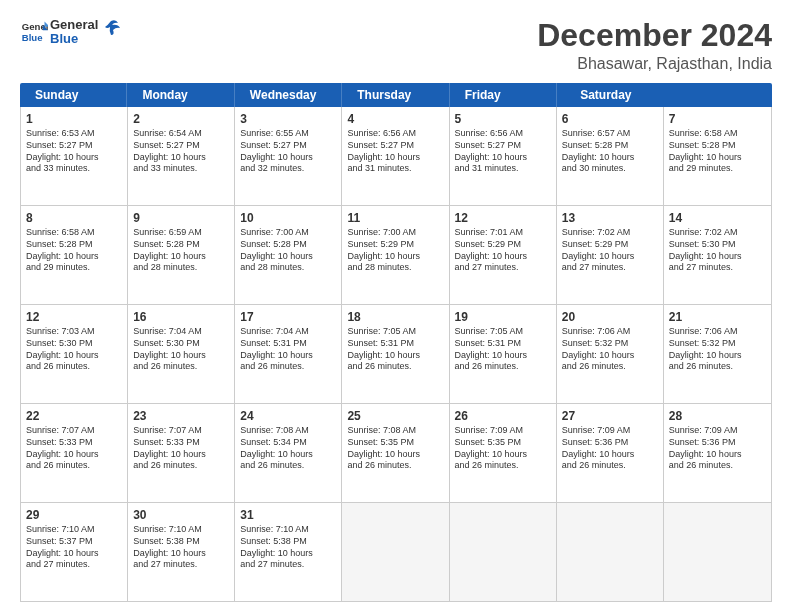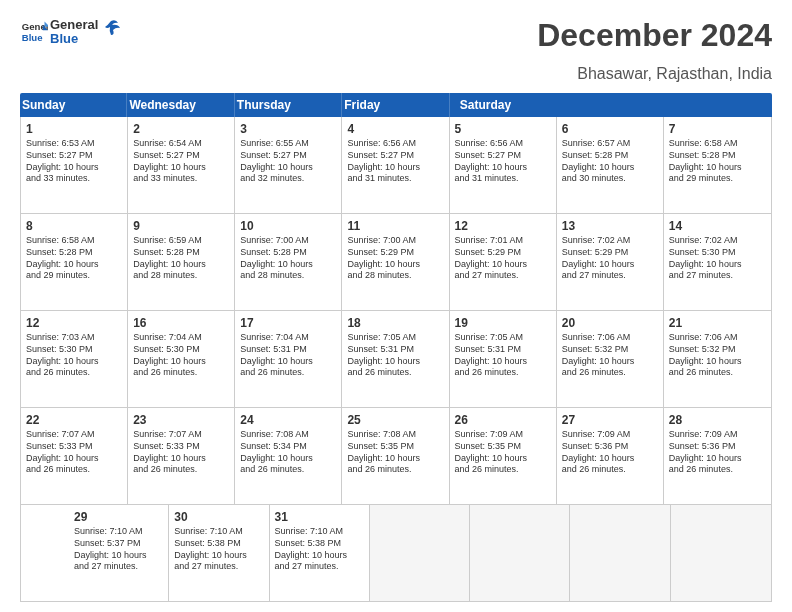--- a/index.html
+++ b/index.html
@@ -38,56 +38,56 @@
     }
     .main-title {
       font-size: 32px;
       font-weight: bold;
       color: #404040;
       line-height: 1.1;
     }
     .subtitle {
       font-size: 16px;
       color: #555;
-      margin-top: 12px;
+      margin-top: 2px;
     }
     .calendar {
       flex: 1;
       display: flex;
       flex-direction: column;
     }
     .cal-header {
       display: grid;
       grid-template-columns: repeat(7, 1fr);
       background: #1a5fb4;
       border-radius: 2px 2px 0 0;
     }
     .cal-header-cell {
       color: #fff;
       font-weight: bold;
       font-size: 12px;
-      padding: 5px 2px;
+      padding: 5px 15px;
       text-align: left;
       border-right: 1px solid rgba(255,255,255,0.2);
     }
     .cal-header-cell:last-child { border-right: none; margin-left: 8px; }
     .cal-body {
       display: flex;
       flex-direction: column;
       flex: 1;
       border: 1px solid #ccc;
       border-top: none;
     }
     .cal-week {
       display: grid;
       grid-template-columns: repeat(7, 1fr);
       flex: 1;
       border-bottom: 1px solid #ccc;
     }
-    .cal-week:last-child { border-bottom: none; margin-left: 48px; }
+    .cal-week:last-child { border-bottom: none; }
     .cal-cell {
       padding: 4px 5px;
       border-right: 1px solid #ccc;
       font-size: 9.5px;
       color: #333;
       line-height: 1.35;
       vertical-align: top;
       background: #fff;
     }
     .cal-cell:last-child { border-right: none; }
@@ -125,20 +125,21 @@
     </div>
     <div class="title-block">
       <div class="main-title">December 2024</div>
       <div class="subtitle">Bhasawar, Rajasthan, India</div>
     </div>
   </div>
 
   <div class="calendar">
     <div class="cal-header">
       <div class="cal-header-cell">Sunday</div>
+      <div class="cal-header-cell">Monday</div>
       <div class="cal-header-cell">Wednesday</div>
       <div class="cal-header-cell">Thursday</div>
       <div class="cal-header-cell">Friday</div>
       <div class="cal-header-cell">Saturday</div>
     </div>
     <div class="cal-body" id="cal-body">
     <div class="cal-week">
           <div class="cal-cell">
             <div class="day-num">1</div>
             <div class="cell-info">Sunrise: 6:53 AM<br>Sunset: 5:27 PM<br>Daylight: 10 hours<br>and 33 minutes.</div>

